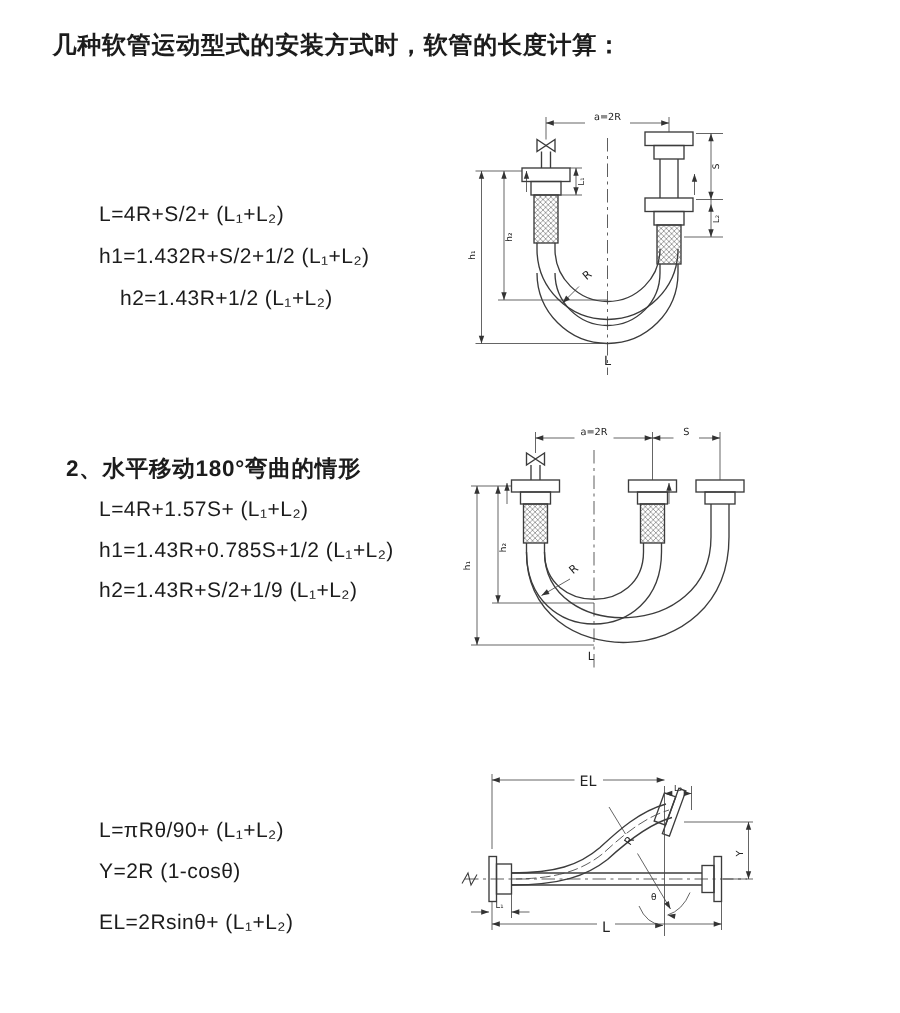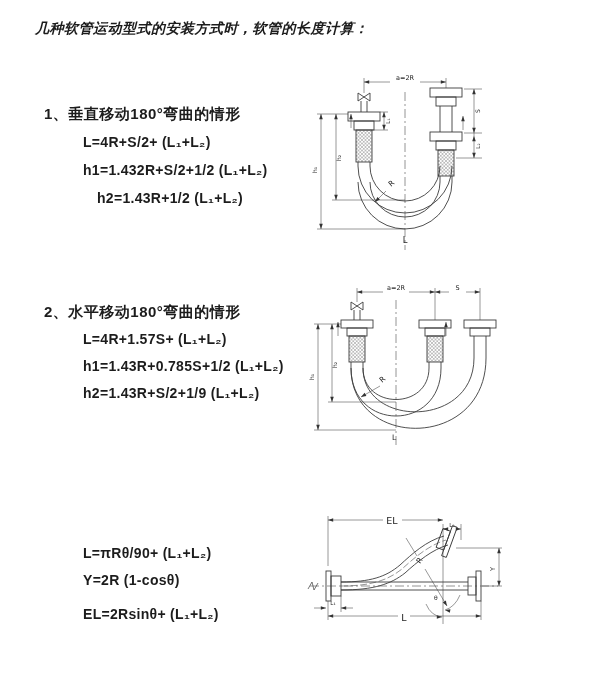--- a/index.html
+++ b/index.html
@@ -1,32 +1,31 @@
 <!DOCTYPE html>
 <html><head>
 <meta charset="utf-8">
 <style>
   html,body{margin:0;padding:0;background:#ffffff;}
   #page{position:relative;width:600px;height:675px;background:#ffffff;overflow:hidden;
         font-family:"Liberation Sans","DejaVu Sans",sans-serif;color:#1c1c1c;}
   .t{position:absolute;white-space:nowrap;}
-  .title{font-size:14px;font-weight:600;letter-spacing:.5px;font-style:italic;}
+  .title{font-size:16px;font-weight:600;letter-spacing:.5px;}
   .head{font-size:15px;font-weight:600;letter-spacing:.5px;}
-  .formula{font-size:14px;font-weight:700;letter-spacing:.3px;margin-left:17px;}
+  .formula{font-size:14px;font-weight:400;letter-spacing:.3px;}
   svg.diag{position:absolute;}
   svg.diag text{font-family:"DejaVu Sans","Liberation Sans",sans-serif;fill:#222;}
 </style>
 </head>
 <body>
 
 <div id="page">
 
   <div class="t title" style="left:35px;top:20px">几种软管运动型式的安装方式时，软管的长度计算：</div>
 
-  <div class="t head" style="left:44px;top:105px">1、垂直移动180°弯曲的情形</div>
   <div class="t formula" style="left:66px;top:134px">L=4R+S/2+ (L₁+L₂)</div>
   <div class="t formula" style="left:66px;top:162px">h1=1.432R+S/2+1/2 (L₁+L₂)</div>
   <div class="t formula" style="left:80px;top:190px">h2=1.43R+1/2 (L₁+L₂)</div>
 
   <div class="t head" style="left:44px;top:303px">2、水平移动180°弯曲的情形</div>
   <div class="t formula" style="left:66px;top:331px">L=4R+1.57S+ (L₁+L₂)</div>
   <div class="t formula" style="left:66px;top:358px">h1=1.43R+0.785S+1/2 (L₁+L₂)</div>
   <div class="t formula" style="left:66px;top:385px">h2=1.43R+S/2+1/9 (L₁+L₂)</div>
 
   <div class="t formula" style="left:66px;top:545px">L=πRθ/90+ (L₁+L₂)</div>

